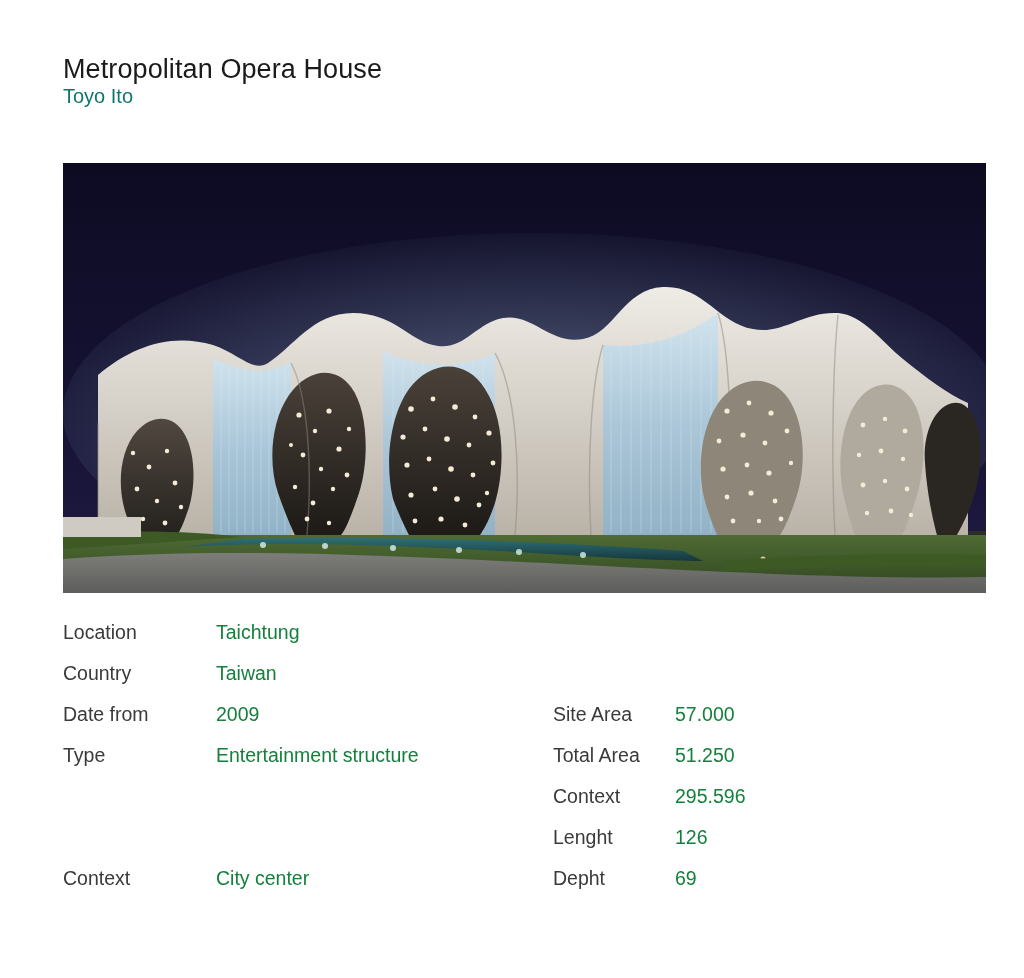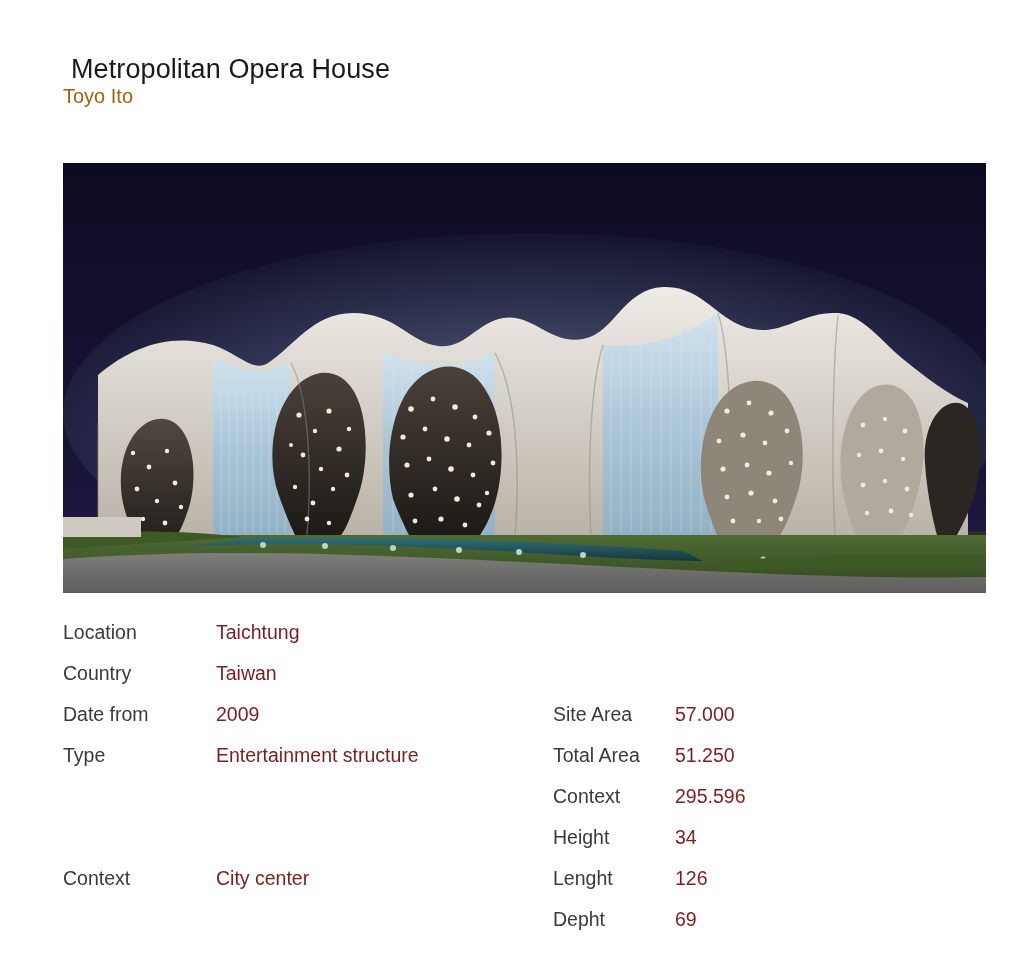--- a/index.html
+++ b/index.html
@@ -21,28 +21,27 @@
     box-sizing: border-box;
   }
   .title {
     position: absolute;
     left: 63px;
     top: 36px;
     font-size: 27px;
     font-weight: normal;
     color: #1a1a1a;
     letter-spacing: 0.1px;
-    margin-left: 8px;
   }
   .architect {
     position: absolute;
     left: 63px;
     top: 85px;
     font-size: 20px;
-    color: #a16207;
+    color: #0f766e;
   }
   .figure {
     position: absolute;
     left: 63px;
     top: 163px;
     width: 923px;
     height: 430px;
     overflow: hidden;
     background: #14122b;
   }
@@ -69,21 +68,21 @@
   .row.blank { }
   .label {
     font-size: 19.5px;
     color: #3a3a3a;
     width: 153px;
     flex: none;
     white-space: nowrap;
   }
   .value {
     font-size: 19.5px;
-    color: #7f1d1d;
+    color: #15803d;
     white-space: nowrap;
   }
   .col-right .label { width: 122px; }
 </style>
 </head>
 <body>
 
 <div class="page">
 
   <h1 class="title">Metropolitan Opera House</h1>
@@ -356,24 +355,20 @@
         </div>
         <div class="row">
           <div class="label">Total Area</div>
           <div class="value">51.250</div>
         </div>
         <div class="row">
           <div class="label">Context</div>
           <div class="value">295.596</div>
         </div>
         <div class="row">
-          <div class="label">Height</div>
-          <div class="value">34</div>
-        </div>
-        <div class="row">
           <div class="label">Lenght</div>
           <div class="value">126</div>
         </div>
         <div class="row">
           <div class="label">Depht</div>
           <div class="value">69</div>
         </div>
       </div>
     </div>
   </div>

